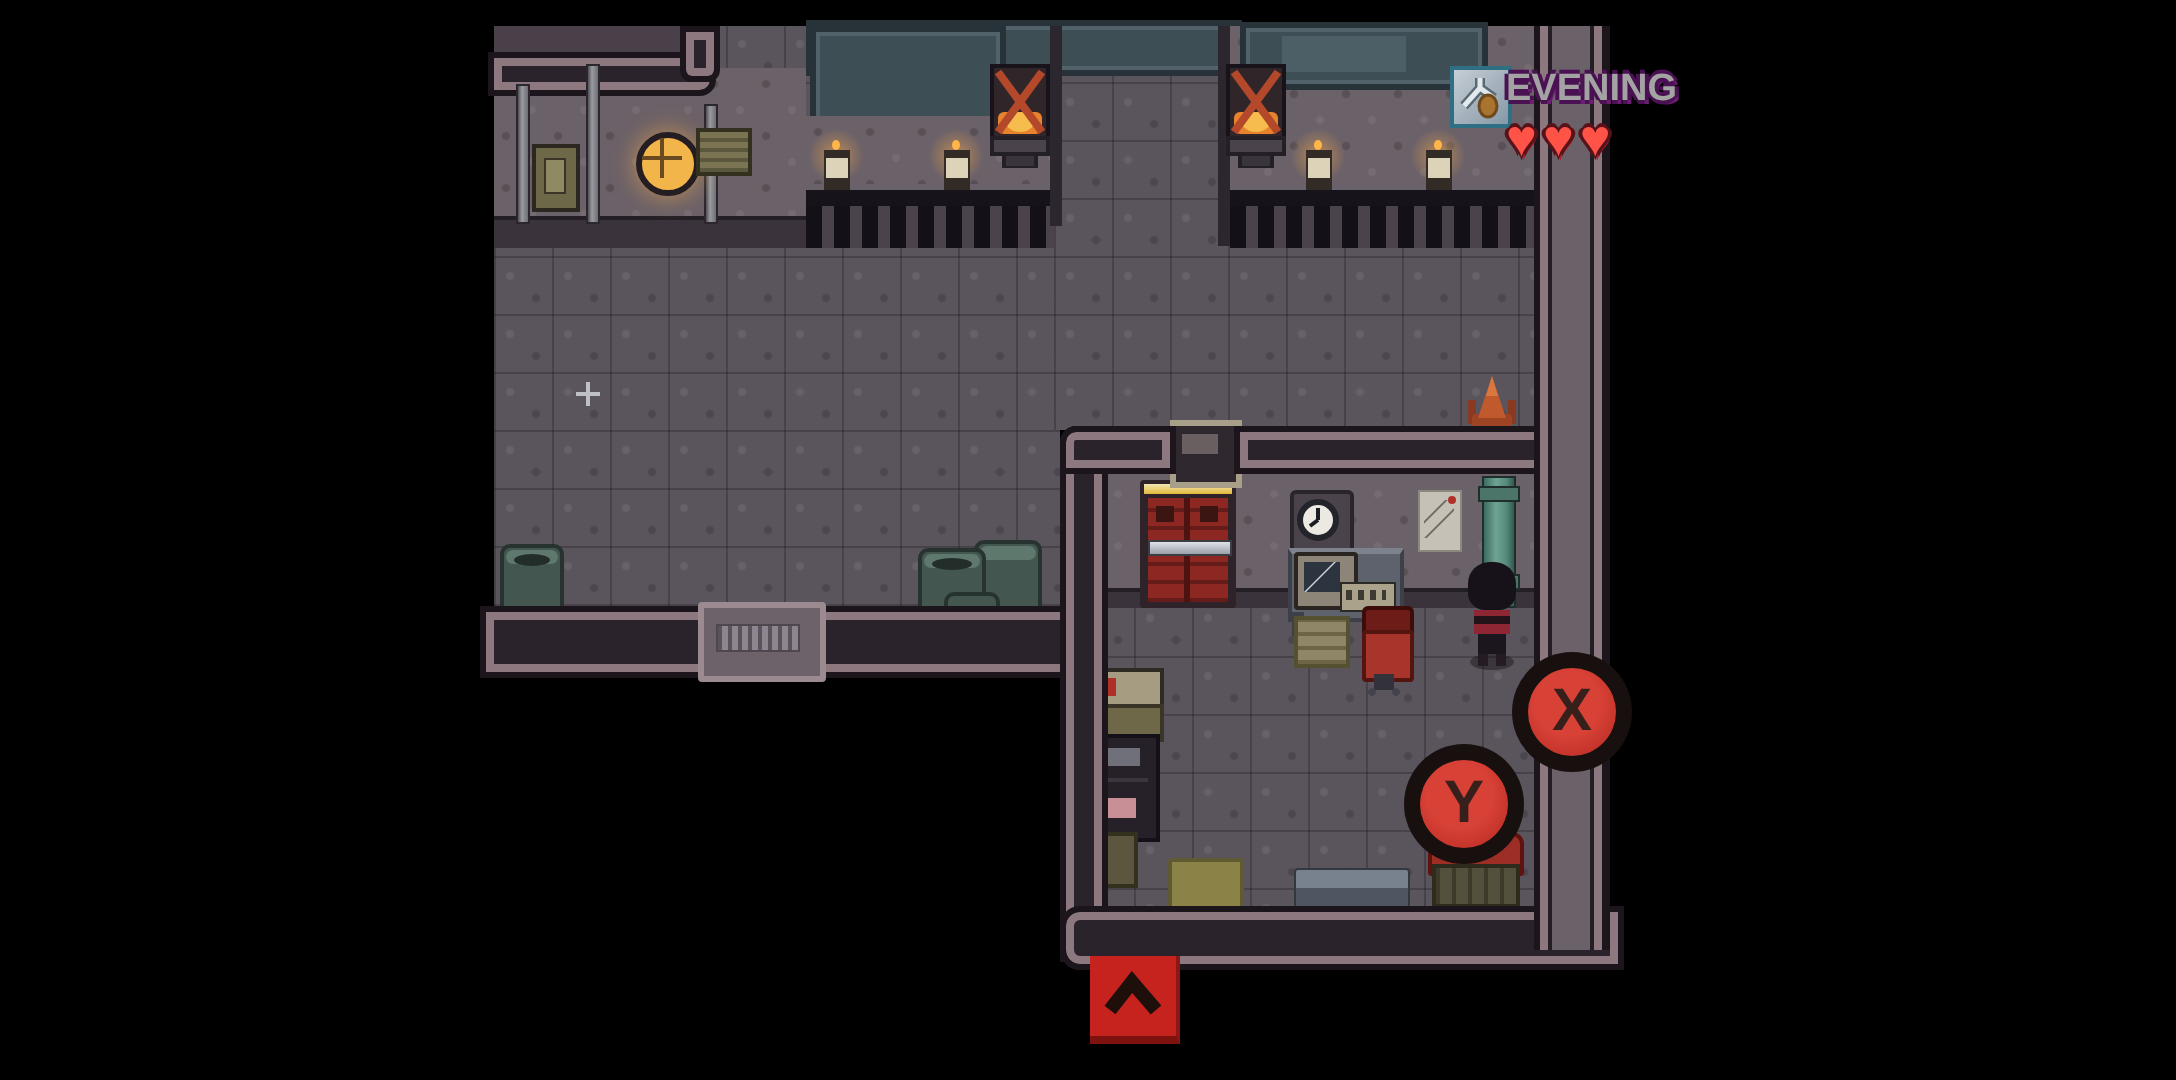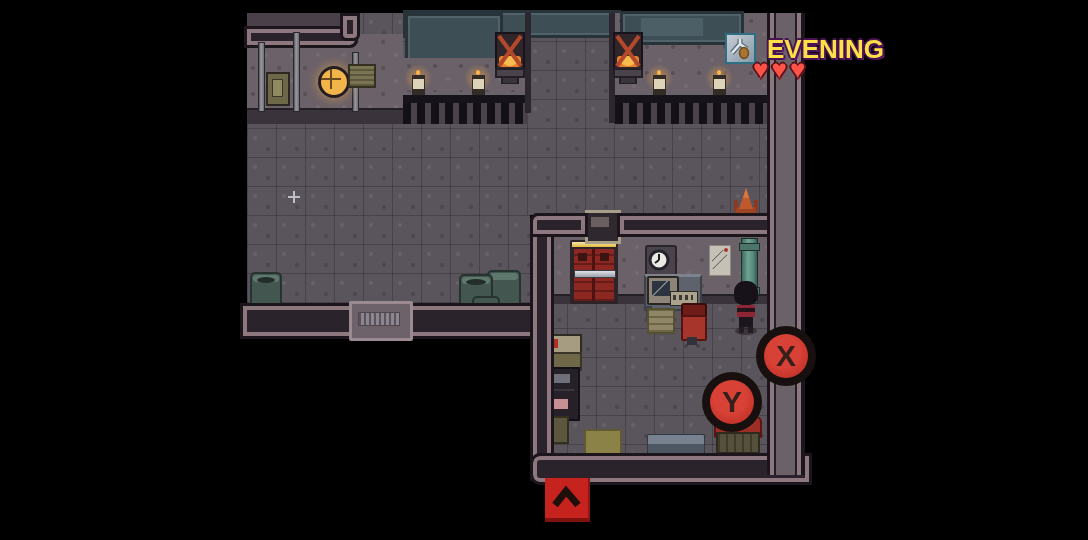--- a/index.html
+++ b/index.html
@@ -32,22 +32,22 @@
   .barrel .rim{position:absolute;left:1px;right:1px;top:1px;height:7px;border-radius:4px;background:#5f786e;}
   .barrel .hole{position:absolute;left:5px;right:5px;top:3px;height:6px;border-radius:50%;background:#232e2b;}
   .glow{position:absolute;border-radius:50%;background:radial-gradient(circle,rgba(250,170,70,.55),rgba(250,150,50,0) 70%);}
   .hud-btn{border-radius:50%;background:#17100e;display:flex;align-items:center;justify-content:center;}
   .hud-btn .inner{width:44px;height:44px;border-radius:50%;
     background:radial-gradient(circle at 45% 40%, #d84136 0 45%, #c23229 78%, #a8281f 100%);
     display:flex;align-items:center;justify-content:center;
     color:#37201b;font-size:30px;font-weight:700;line-height:1;}
   .hearts{color:#ff5348;font-size:26px;letter-spacing:3px;
     text-shadow:-2px 0 #58121a,2px 0 #58121a,0 -2px #58121a,0 2px #58121a,1px 2px #a8222a;}
-  .evening{color:#fde047;font-size:26px;font-weight:700;letter-spacing:0px;
-    text-shadow:-2px 0 #4a1253,2px 0 #4a1253,0 -2px #4a1253,0 2px #4a1253,2px 2px #6d1d72;margin-left:14px;}
+  .evening{color:#a3a3a3;font-size:19px;font-weight:700;letter-spacing:0px;
+    text-shadow:-2px 0 #4a1253,2px 0 #4a1253,0 -2px #4a1253,0 2px #4a1253,2px 2px #6d1d72;}
 </style>
 </head>
 <body>
 
 <div class="stage">
 
   <div class="abs floor" style="left:247px;top:13px;width:283px;height:292px;"></div>
   <div class="abs floor" style="left:527px;top:13px;width:240px;height:202px;"></div>
   <div class="abs floor" style="left:538px;top:213px;width:232px;height:247px;"></div>
 

